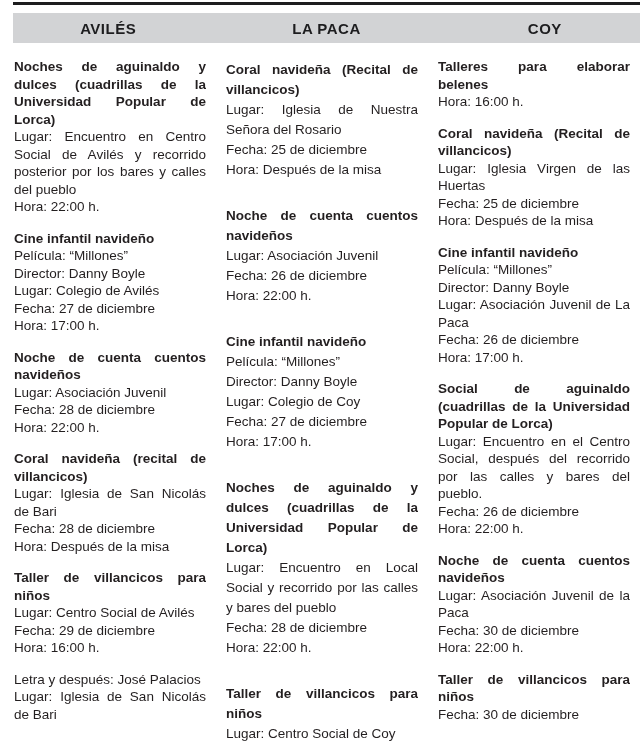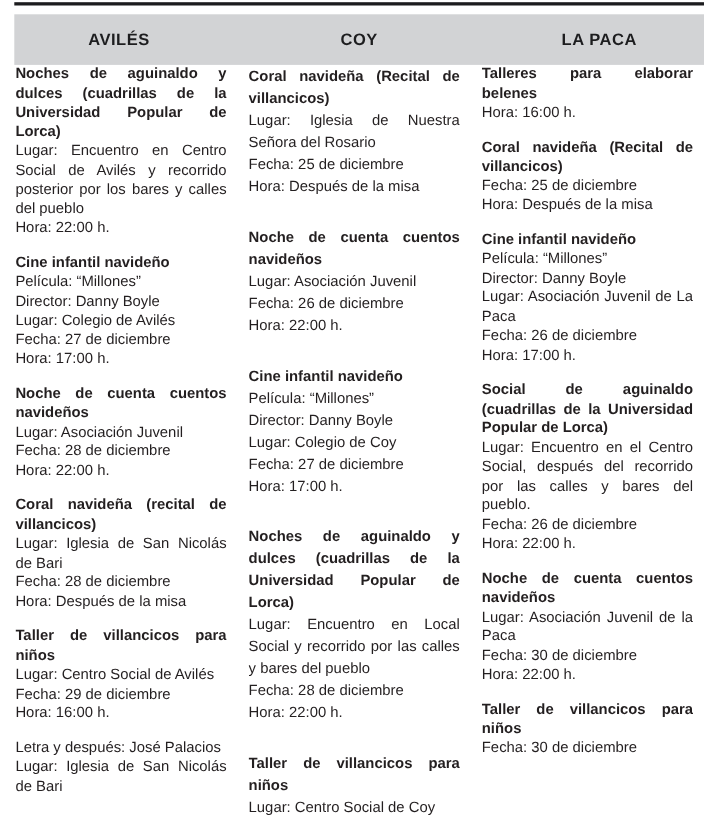--- a/index.html
+++ b/index.html
@@ -22,21 +22,21 @@
     top: 2px;
     height: 3px;
     background: #1c1c1e;
   }
 
   .header-bar {
     position: absolute;
     left: 13px;
     right: 0;
     top: 13px;
-    height: 46px;
+    height: 30px;
     display: grid;
     grid-template-columns: 1fr 1fr 1fr;
     column-gap: 28px;
     align-items: center;
   }
 
   .header-cell {
     text-align: center;
     font-weight: 700;
     font-size: 15px;
@@ -78,22 +78,22 @@
     text-justify: inter-word;
   }
 </style>
 </head>
 <body>
 
 <div class="page">
   <div class="top-rule"></div>
   <div class="header-bar" id="header-bar" style="background: rgb(210, 211, 213);">
       <div class="header-cell">AVILÉS</div>
+      <div class="header-cell">LA PACA</div>
       <div class="header-cell">COY</div>
-      <div class="header-cell">LA PACA</div>
     </div>
   <div class="columns" id="columns">
       <div class="col">
         <div class="event">
     <div class="event-title">Noches de aguinaldo y dulces (cuadrillas de la Universidad Popular de Lorca)</div>
   <div class="event-line">Lugar: Encuentro en Centro Social de Avilés y recorrido posterior por los bares y calles del pueblo</div>
           <div class="event-line">Hora: 22:00 h.</div>
         </div>
         <div class="event">
     <div class="event-title">Cine infantil navideño</div>
@@ -160,20 +160,21 @@
           <div class="event-line">Hora: 16:00 h.</div>
         </div>
       </div>
       <div class="col">
         <div class="event">
     <div class="event-title">Talleres para elaborar belenes</div>
           <div class="event-line">Hora: 16:00 h.</div>
         </div>
         <div class="event">
     <div class="event-title">Coral navideña (Recital de villancicos)</div>
+  <div class="event-line">Lugar: Iglesia Virgen de las Huertas</div>
           <div class="event-line">Fecha: 25 de diciembre</div>
           <div class="event-line">Hora: Después de la misa</div>
         </div>
         <div class="event">
     <div class="event-title">Cine infantil navideño</div>
   <div class="event-line">Película: “Millones”</div>
           <div class="event-line">Director: Danny Boyle</div>
           <div class="event-line">Lugar: Asociación Juvenil de La Paca</div>
           <div class="event-line">Fecha: 26 de diciembre</div>
           <div class="event-line">Hora: 17:00 h.</div>

